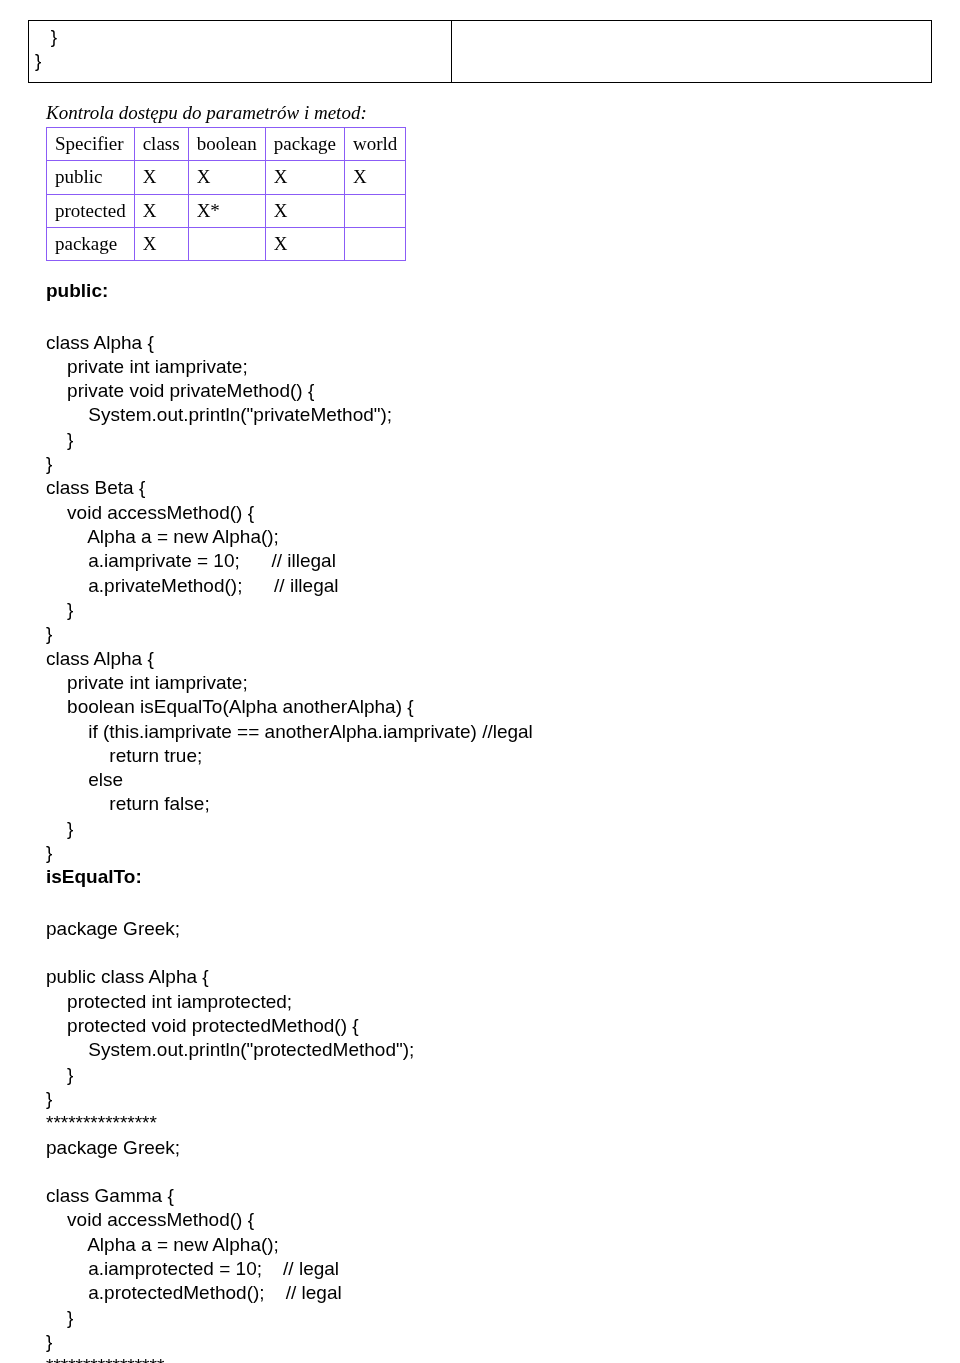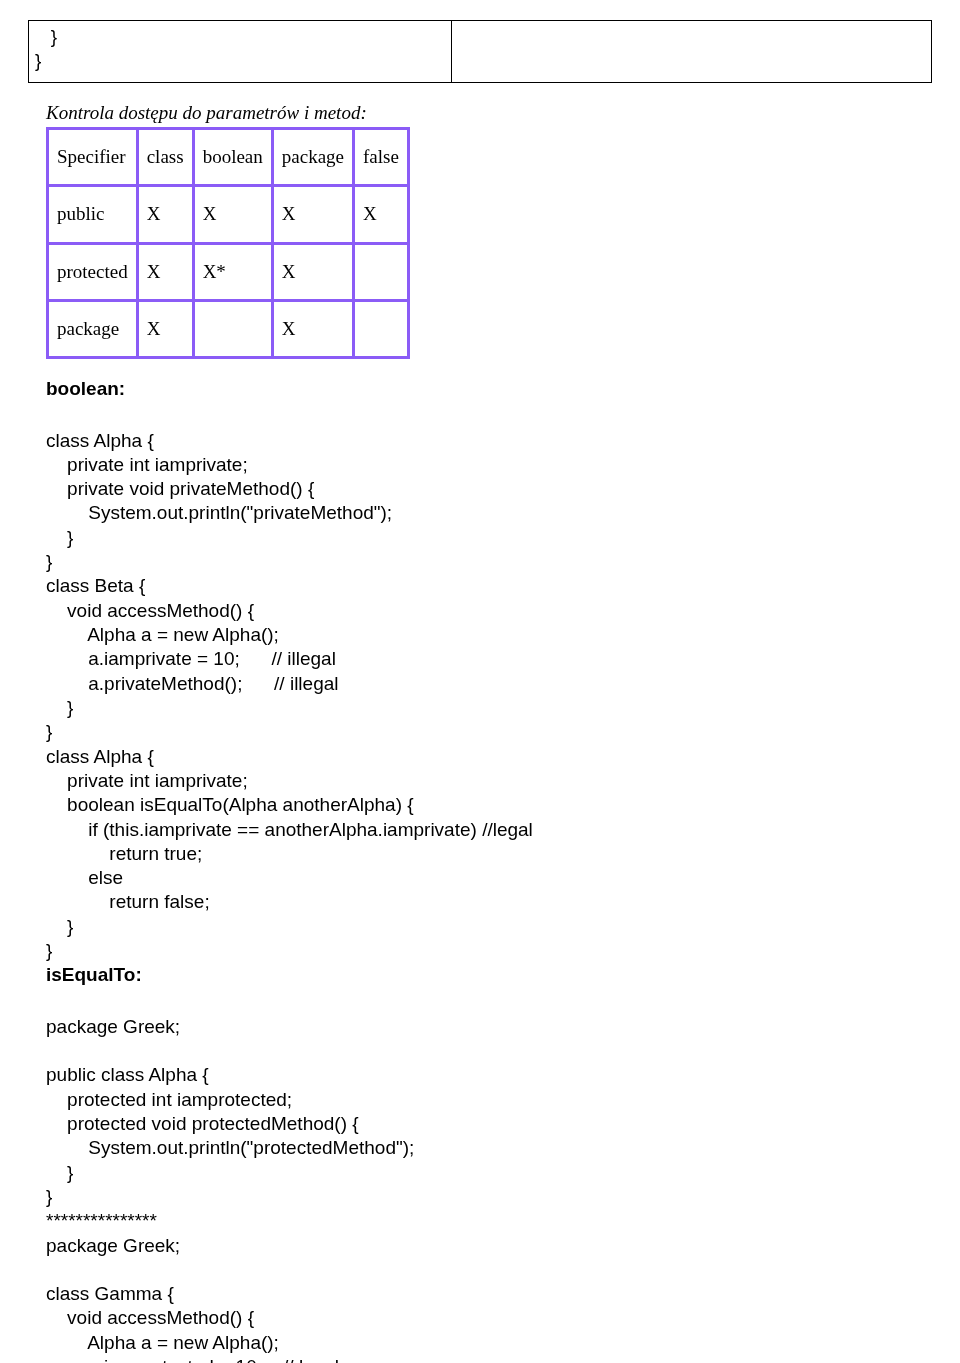--- a/index.html
+++ b/index.html
@@ -32,22 +32,22 @@
     font-weight: normal;
     margin: 18px 0 2px 18px;
   }
   table.access {
     border-collapse: collapse;
     margin-left: 18px;
     margin-bottom: 18px;
     font-family: "Times New Roman", Times, serif;
   }
   table.access th, table.access td {
-    border: 3px solid #8b5cf6;
-    padding: 15px 8px;
+    border: 1px solid #8b5cf6;
+    padding: 4px 8px;
     text-align: left;
     font-weight: normal;
   }
   .code-block {
     font-family: Arial, Helvetica, sans-serif;
     white-space: pre;
     margin-left: 18px;
     margin-top: 27px;
   }
   .label-bold {
@@ -67,21 +67,21 @@
 
 <div class="heading-italic">Kontrola dostępu do parametrów i metod:</div>
 
 <table class="access">
   <tbody>
       <tr>
     <td>Specifier</td>
     <td>class</td>
     <td>boolean</td>
     <td>package</td>
-    <td>false</td>
+    <td>world</td>
   </tr>
   <tr>
     <td>public</td>
     <td>X</td>
     <td>X</td>
     <td>X</td>
     <td>X</td>
   </tr>
   <tr>
     <td>protected</td>
@@ -93,21 +93,21 @@
   <tr>
     <td>package</td>
     <td>X</td>
     <td></td>
     <td>X</td>
     <td></td>
   </tr>
 </tbody>
   </table>
 
-<div class="label-bold">boolean:</div>
+<div class="label-bold">public:</div>
 <div class="code-block">class Alpha {
     private int iamprivate;
     private void privateMethod() {
         System.out.println("privateMethod");
     }
 }
 class Beta {
     void accessMethod() {
         Alpha a = new Alpha();
         a.iamprivate = 10;      // illegal

